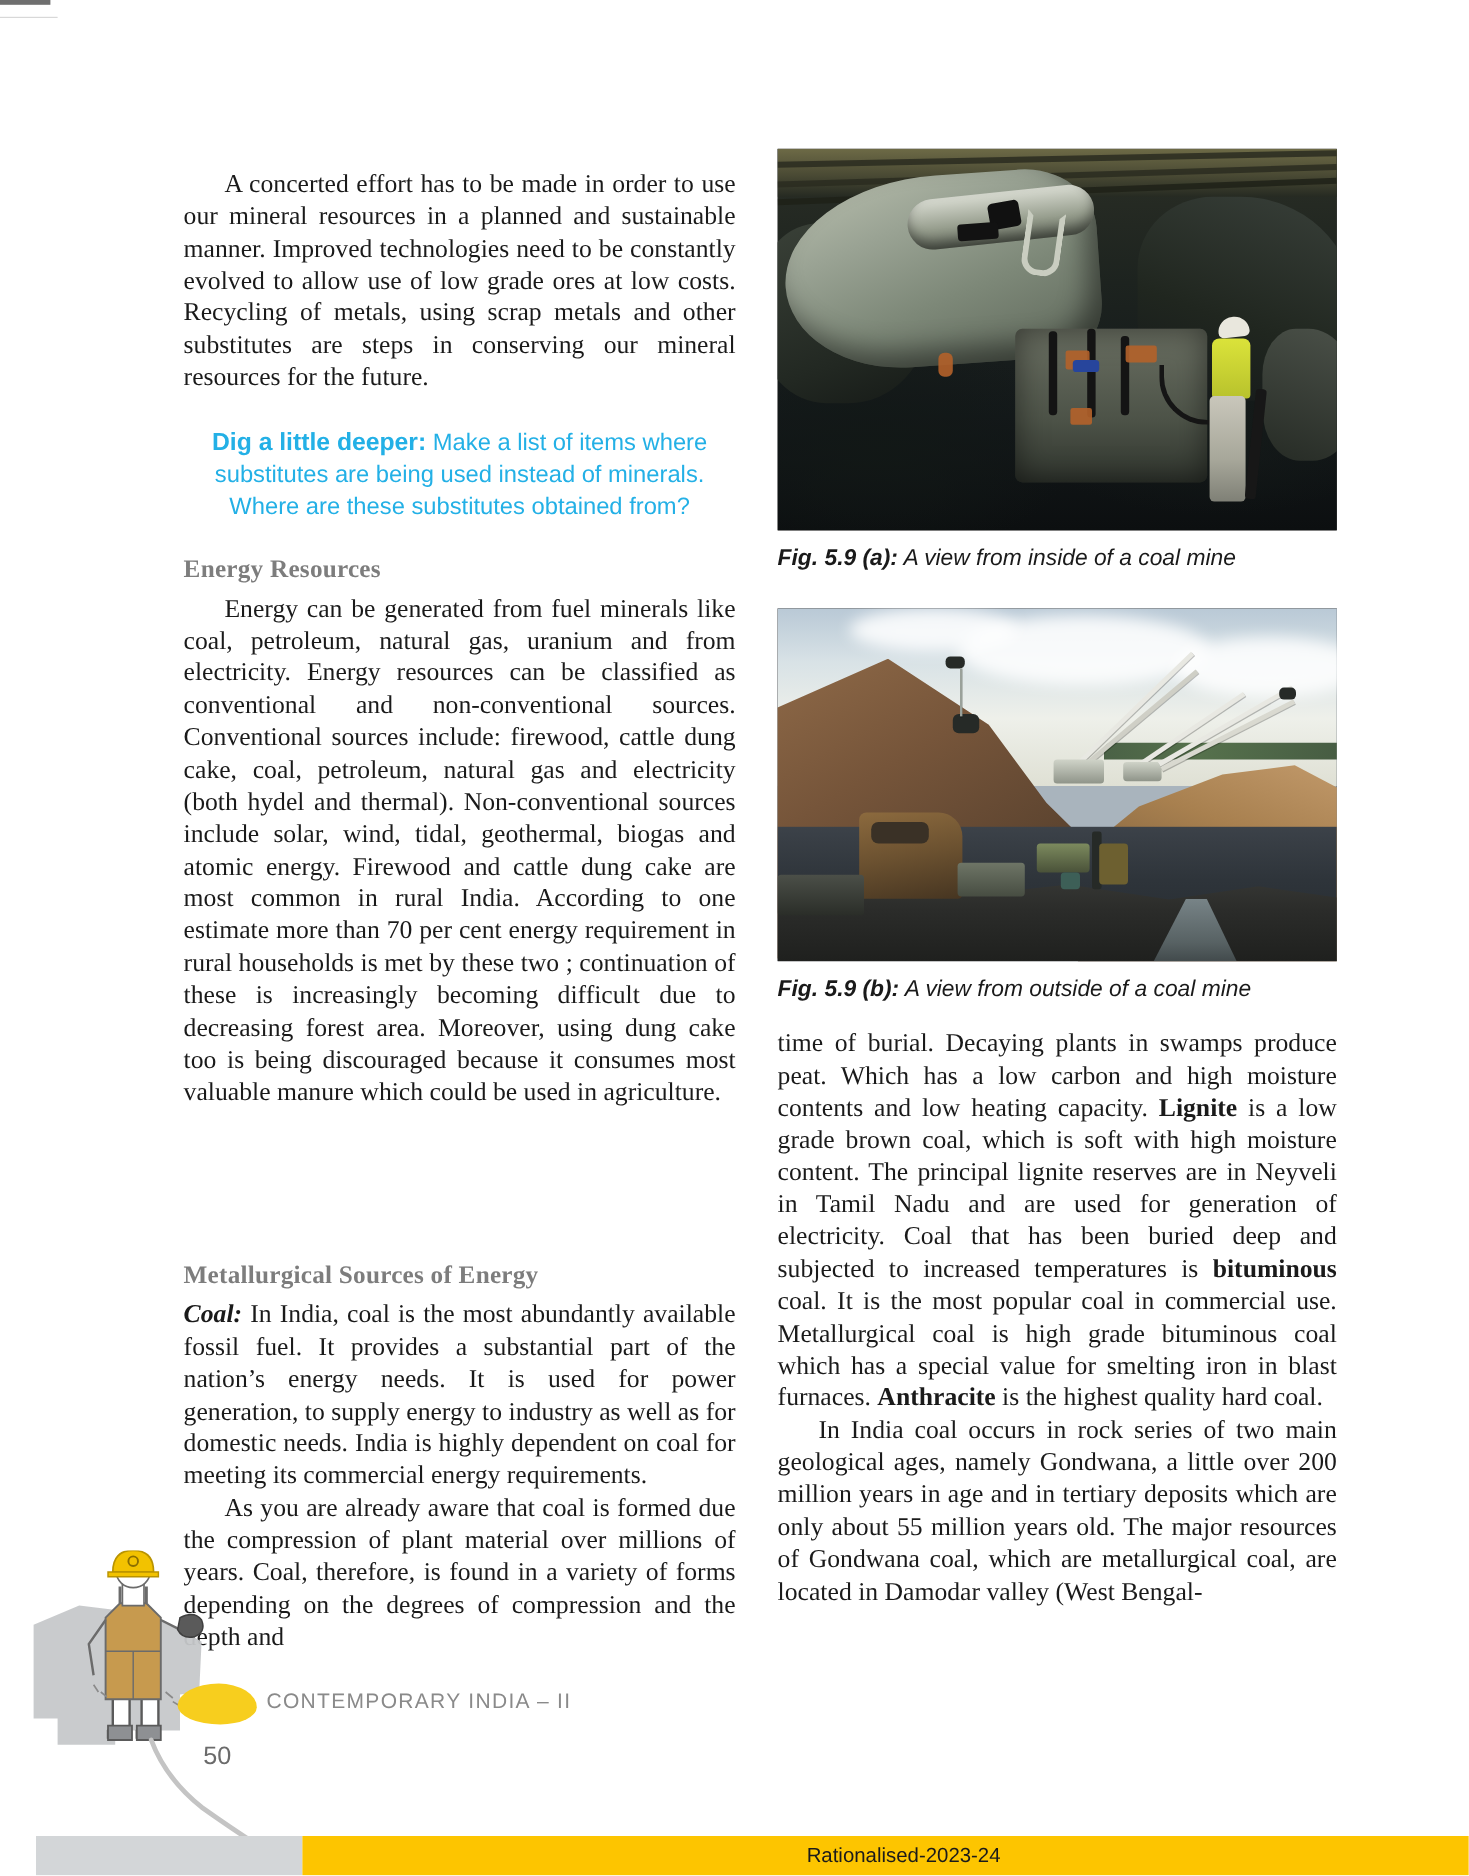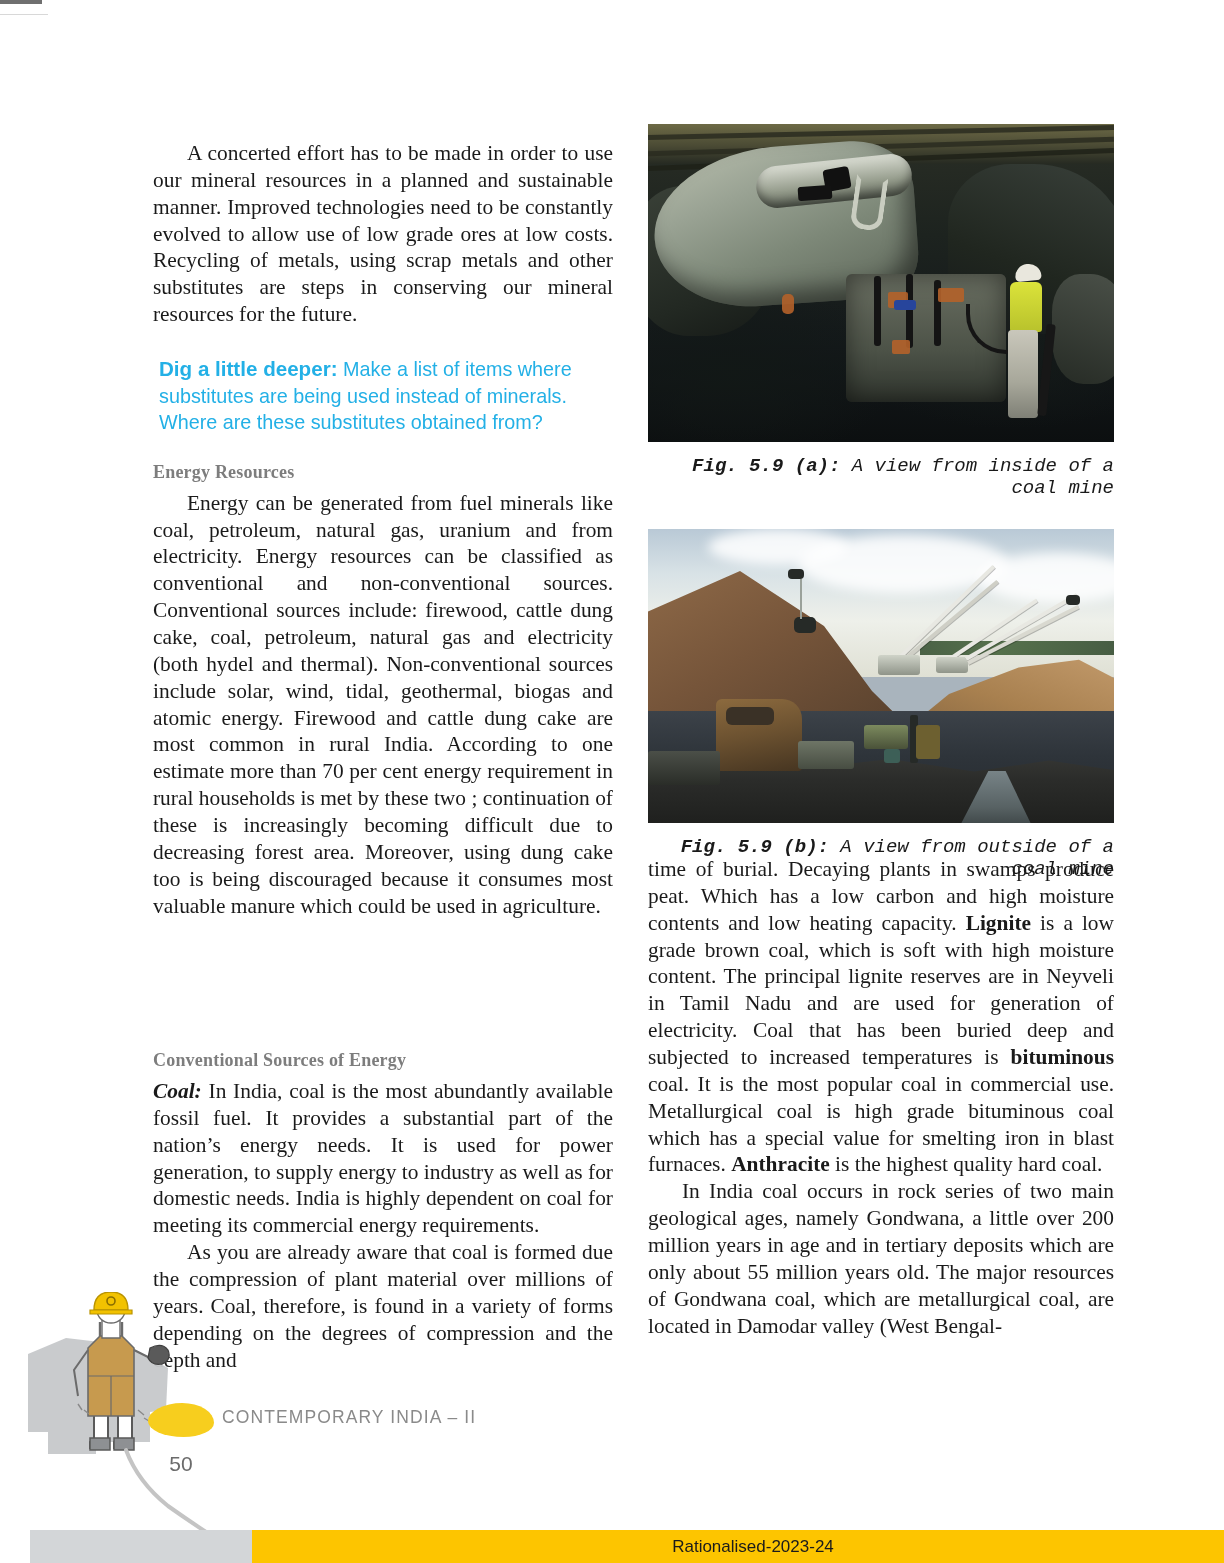--- a/index.html
+++ b/index.html
@@ -71,59 +71,59 @@
   p.body + p.body { margin-top: 0; }
   p.indent { text-indent: 34px; }
 
   b.bold { font-weight: bold; }
   i.bi { font-weight: bold; font-style: italic; }
 
   
   .dig-box {
     margin-top: 27px;
     margin-bottom: 24px;
-    text-align: left;
+    text-align: center;
     color: #23b0e6;
     font-family: "Liberation Sans", "DejaVu Sans", sans-serif;
     font-size: 19.8px;
     line-height: 1.34;
     padding: 0 6px;
   }
   .dig-box .dig-lead {
     font-weight: bold;
     font-size: 20.6px;
   }
 
   
   h3.section {
     margin: 26px 0 7px 0;
-    font-size: 18px;
+    font-size: 21px;
     font-weight: bold;
     color: #7d7d7d;
     letter-spacing: 0.2px;
     font-family: "Liberation Serif", "DejaVu Serif", serif;
   }
 
   
   .figure { width: 466px; }
   .fig-frame {
     width: 466px;
     height: 318px;
     overflow: hidden;
     position: relative;
     background: #111;
   }
   .fig-frame.outside { height: 294px; }
   .fig-caption {
     margin-top: 13px;
-    text-align: right;
+    text-align: left;
     font-size: 19px;
     font-style: italic;
     color: #1a1a1a;
-    font-family: Liberation Mono, monospace;
+    font-family: Liberation Sans, sans-serif;
   }
   .fig-caption .fig-label {
     font-weight: bold;
     font-style: italic;
   }
 
   
   .mine-inside {
     position: absolute; inset: 0;
     background:
@@ -366,21 +366,21 @@
       <span class="dig-lead">Dig a little deeper:</span><span> Make a list of items where substitutes  are being used instead of minerals. Where are these substitutes obtained from?</span>
     </div>
 
     <h3 class="section">Energy Resources</h3>
 
 
     <p class="body indent">Energy can be generated from fuel minerals like coal, petroleum, natural gas, uranium and from electricity. Energy resources can be classified as conventional and non-conventional sources. Conventional sources include: firewood, cattle dung cake, coal, petroleum, natural gas and electricity (both hydel and thermal). Non-conventional sources include solar, wind, tidal, geothermal, biogas and atomic energy. Firewood and cattle dung cake are most common in rural India. According to one estimate more than 70 per cent energy requirement in rural households is met by these two ; continuation of these is increasingly becoming difficult due to decreasing forest area. Moreover, using dung cake too is being discouraged because it consumes most valuable manure which could be used in agriculture.</p>
   </div>
 
   <div class="col-left-lower">
-    <h3 class="section" style="margin-top:0">Conventional Sources of Energy</h3>
+    <h3 class="section" style="margin-top:0">Metallurgical Sources of Energy</h3>
 
     <p class="body"><i class="bi">Coal:</i><span> In India, coal is the most abundantly available fossil fuel. It provides a substantial part of the nation’s energy needs. It is used for power generation, to supply energy to industry as well as for domestic needs. India is highly dependent on coal for meeting its commercial energy requirements.</span></p>
 
     <p class="body indent">As you are already aware that coal is formed due the compression of plant material over millions of years. Coal, therefore, is found in a variety of forms depending on the degrees of compression and the depth and</p>
   </div>
 
   <div class="col-right-top">
 
     <div class="figure">
       <div class="fig-frame">

